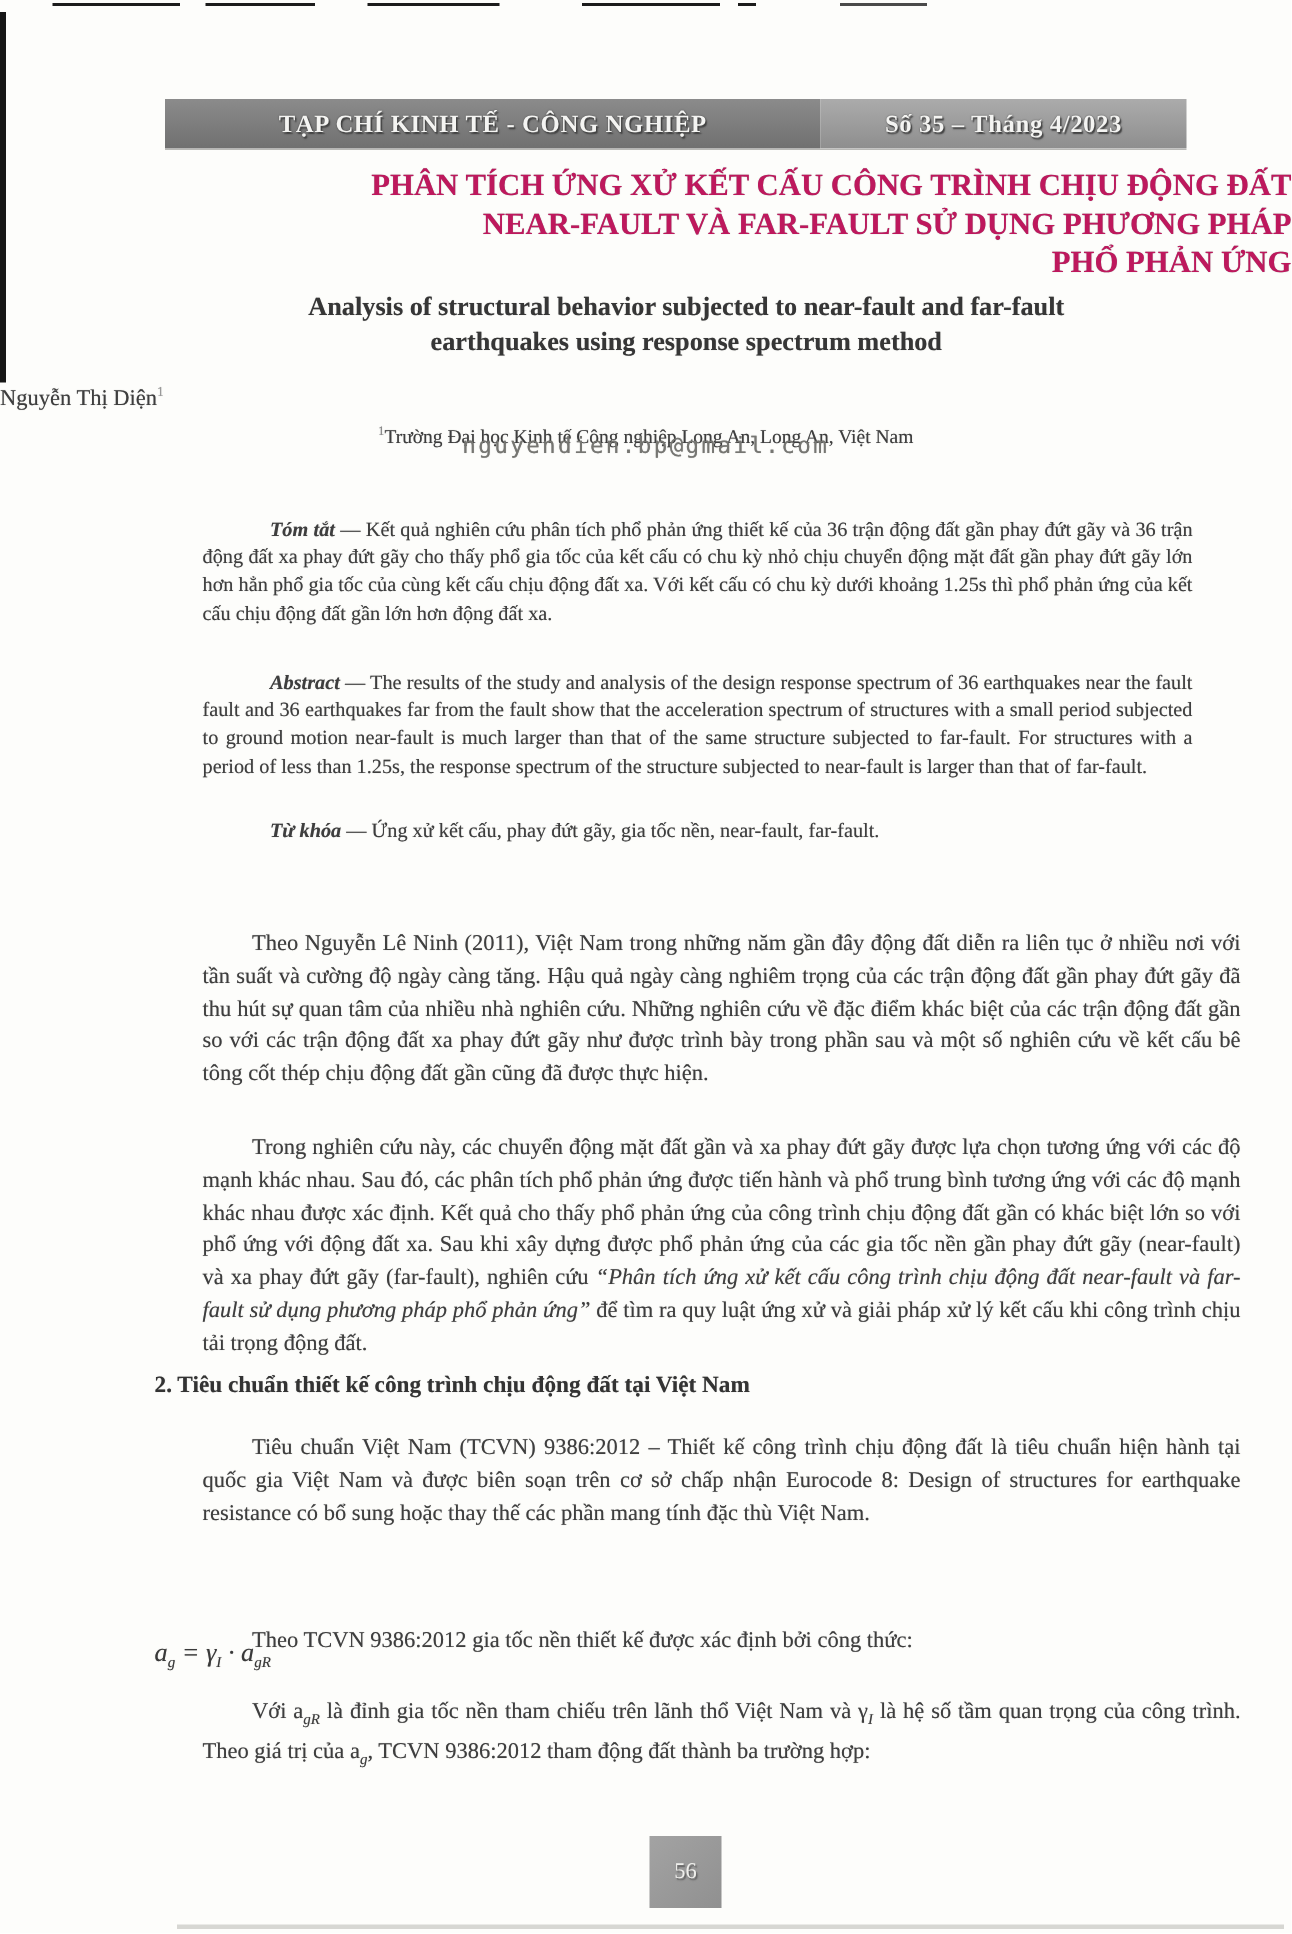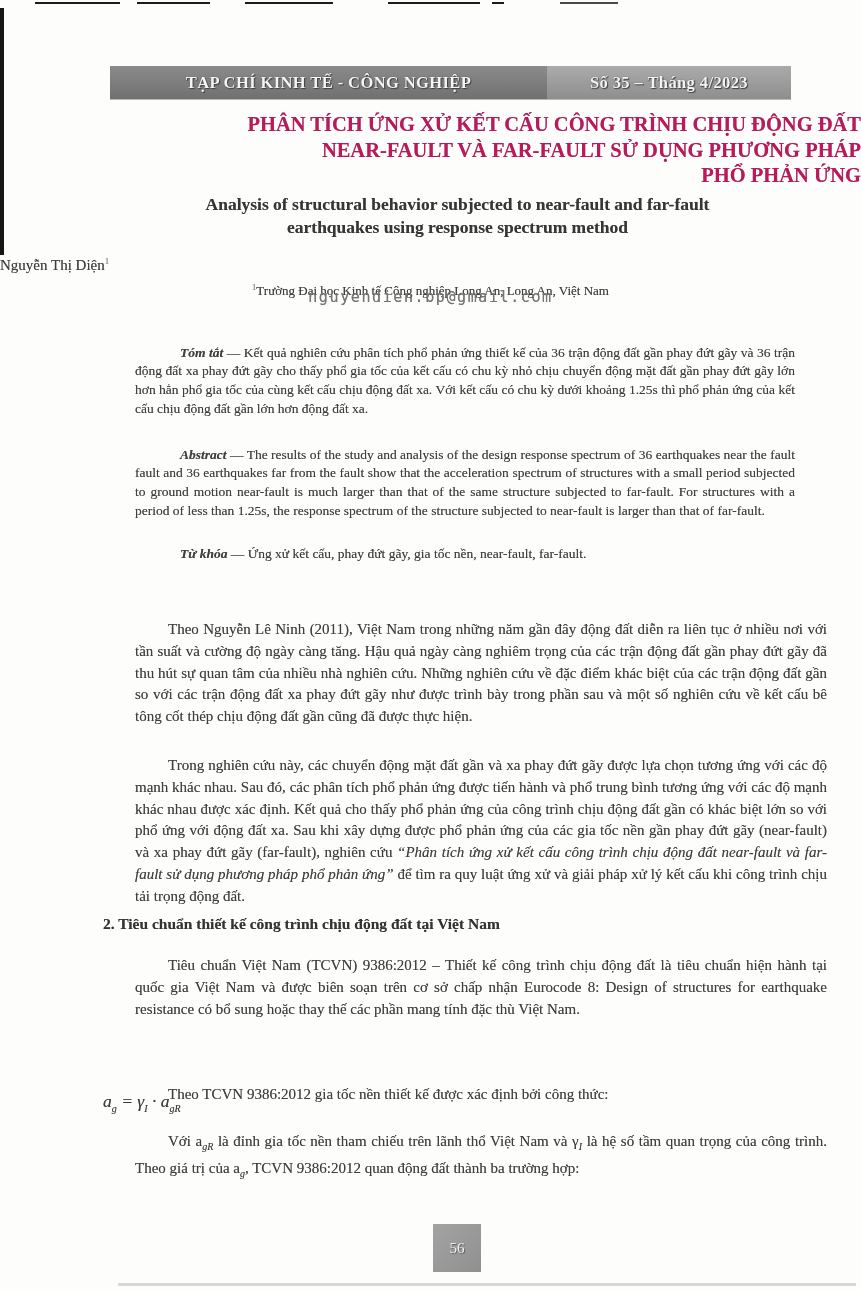--- a/index.html
+++ b/index.html
@@ -144,21 +144,21 @@
   <p class="body-p p-2-1">Tiêu chuẩn Việt Nam (TCVN) 9386:2012 – Thiết kế công trình chịu động đất là tiêu chuẩn hiện hành tại quốc gia Việt Nam và được biên soạn trên cơ sở chấp nhận Eurocode 8: Design of structures for earthquake resistance có bổ sung hoặc thay thế các phần mang tính đặc thù Việt Nam.</p>
 
 
   <p class="body-p p-2-2">Theo TCVN 9386:2012 gia tốc nền thiết kế được xác định bởi công thức:</p>
 
   <div class="formula">
     <span>a</span><sub>g</sub><span> = γ</span><sub>I</sub><span> · a</span><sub>gR</sub>
   </div>
 
   <p class="body-p p-2-3">
-    <span>Với a</span><sub>gR</sub><span> là đỉnh gia tốc nền tham chiếu trên lãnh thổ Việt Nam và γ</span><sub>I</sub><span> là hệ số tầm quan trọng của công trình. Theo giá trị của a</span><sub>g</sub><span>, TCVN 9386:2012 quan động đất thành ba trường hợp:</span>
+    <span>Với a</span><sub>gR</sub><span> là đỉnh gia tốc nền tham chiếu trên lãnh thổ Việt Nam và γ</span><sub>I</sub><span> là hệ số tầm quan trọng của công trình. Theo giá trị của a</span><sub>g</sub><span>, TCVN 9386:2012 tham động đất thành ba trường hợp:</span>
   </p>
 
   <div class="page-num">
     <span>56</span>
   </div>
 
   <div class="bottom-line"></div>
 </div>
 
 </body></html>

